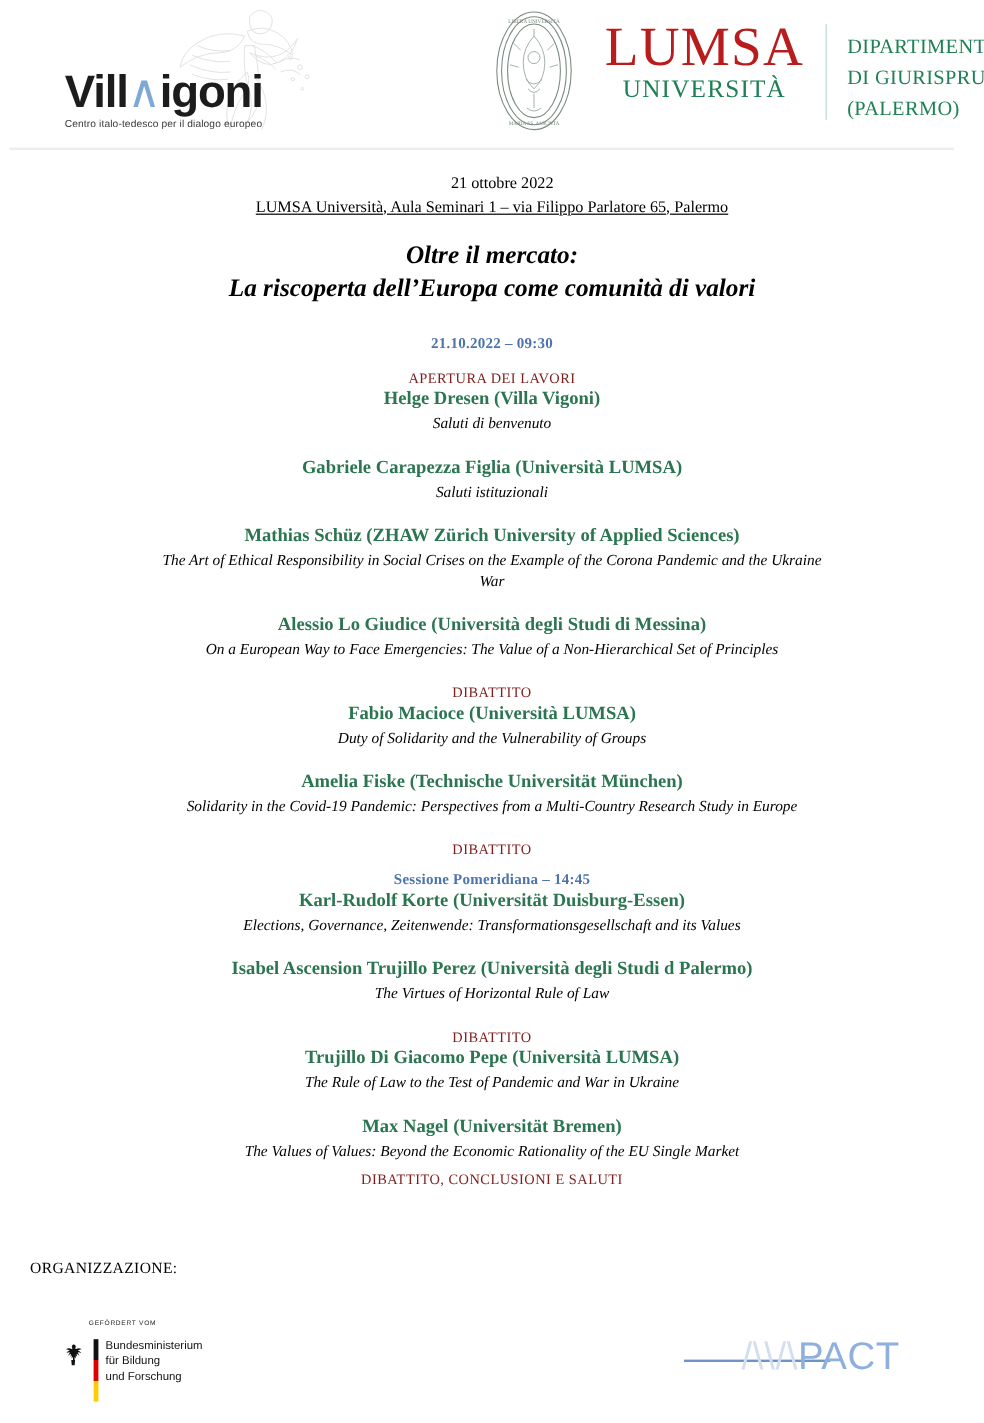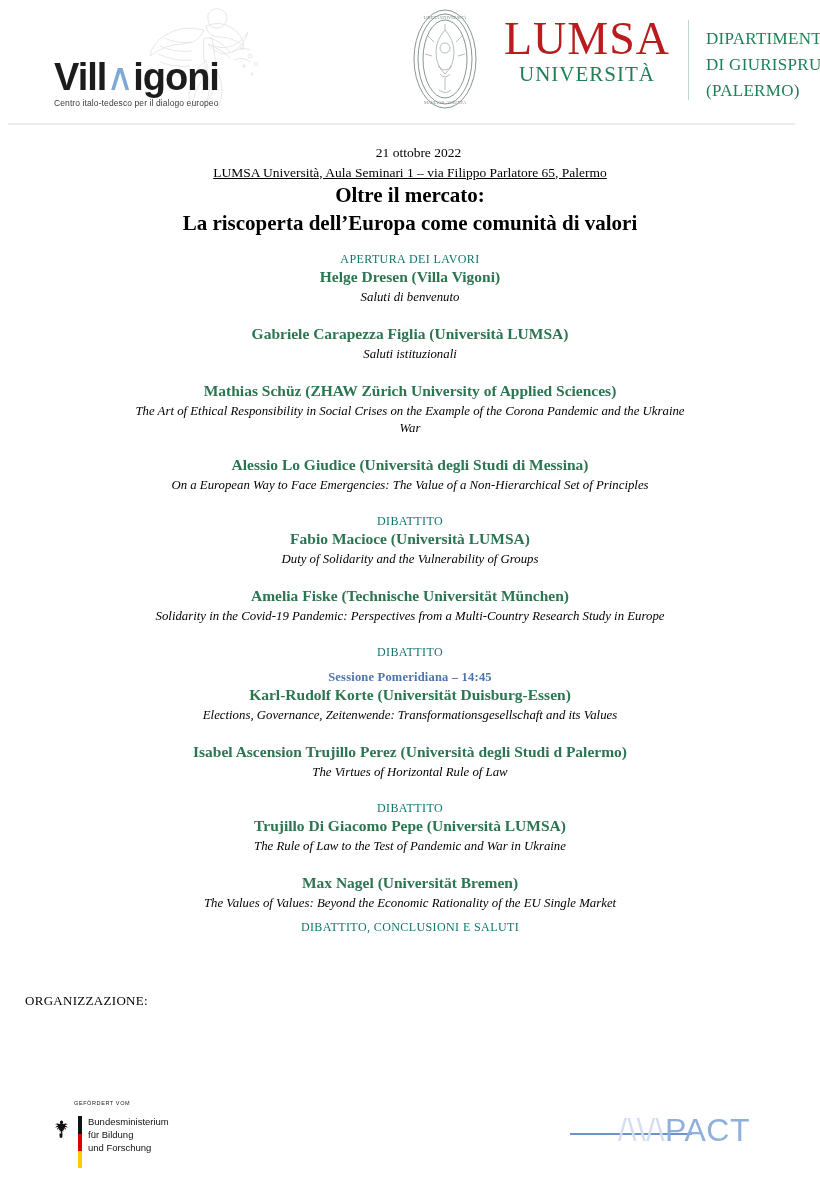--- a/index.html
+++ b/index.html
@@ -36,24 +36,24 @@
              letter-spacing:1px;margin-top:2px;}
   .lumsa-vbar{position:absolute;left:276px;top:14px;width:1px;height:80px;background:#bcd9cb;}
   .lumsa-dept{position:absolute;left:294px;top:20px;font-family:"Liberation Serif","DejaVu Serif",serif;
               font-size:17px;line-height:1.52;color:#1f8055;letter-spacing:.3px;white-space:nowrap;}
 
   
   .doc{position:absolute;left:0;top:124px;width:820px;}
   .center{text-align:center;}
   .meta-date{font-size:13.5px;line-height:1.45;margin-top:19px;padding-left:17px;}
   .meta-place{font-size:13.5px;line-height:1.45;text-decoration:underline;}
-  .title{font-size:21px;font-weight:bold;line-height:1.32;}
+  .title{font-size:21px;font-weight:bold;line-height:1.32;margin-top:17px;font-style:italic;}
 
   .session-head{font-size:12.5px;font-weight:bold;color:#4d74ad;margin-top:24px;letter-spacing:.2px;}
-  .kicker{font-size:12px;color:#0f766e;margin-top:14px;letter-spacing:.4px;}
+  .kicker{font-size:12px;color:#7f1d1d;margin-top:14px;letter-spacing:.4px;}
   .speaker{font-size:15.5px;font-weight:bold;color:#2c7551;line-height:1.3;}
   .talk{font-size:12.8px;font-style:italic;color:#000;margin-top:2px;line-height:1.32;
         max-width:560px;margin-left:auto;margin-right:auto;}
   .gap-lg{height:18px;}
 
   .org-block{margin-top:58px;padding-left:25px;text-align:left;}
   .org-title{font-size:13px;letter-spacing:.3px;}
 
   
   .footer{position:absolute;left:0;top:1086px;width:684px;height:100px;}
@@ -142,20 +142,21 @@
 
     <div class="meta-date">21 ottobre 2022</div>
     <div class="meta-place">LUMSA Università, Aula Seminari 1 – via Filippo Parlatore 65, Palermo</div>
 
     <div class="title">
       <div>Oltre il mercato:</div>
       <div>La riscoperta dell’Europa come comunità di valori</div>
     </div>
 
     <div>
+      <div class="session-head">21.10.2022 – 09:30</div>
       <div class="kicker">APERTURA DEI LAVORI</div>
       <div>
         <div class="speaker">Helge Dresen (Villa Vigoni)</div>
         <div class="talk">Saluti di benvenuto</div>
       </div>
       <div class="gap-lg"></div>
       <div>
         <div class="speaker">Gabriele Carapezza Figlia (Università LUMSA)</div>
         <div class="talk">Saluti istituzionali</div>
       </div>

